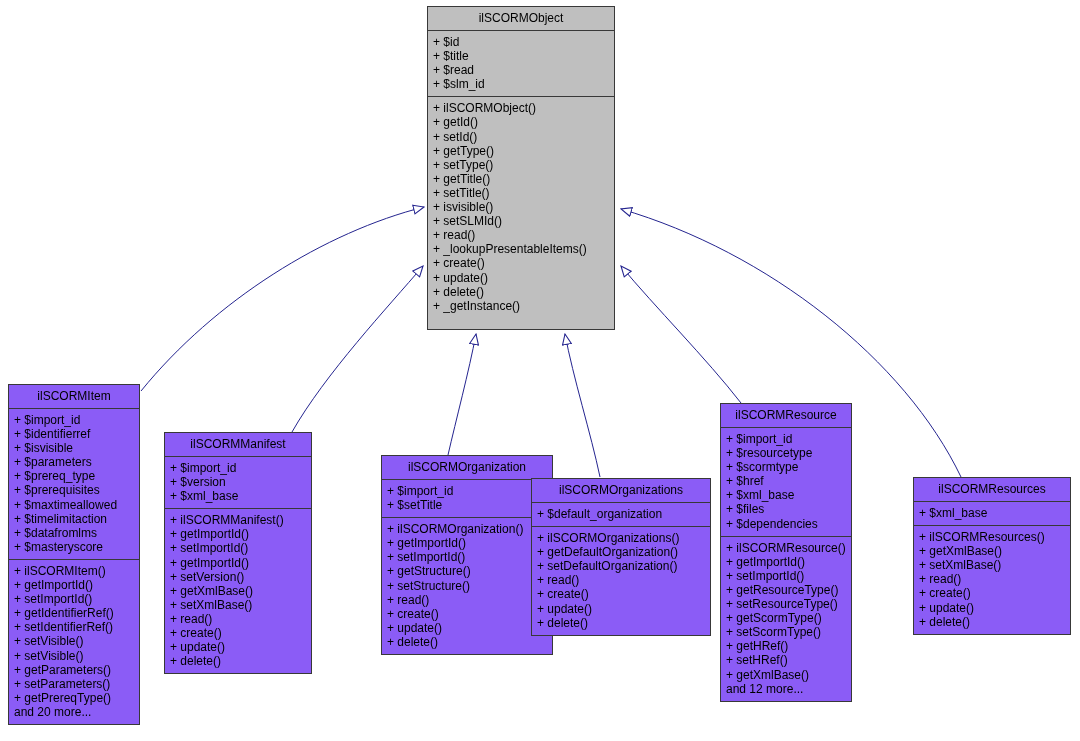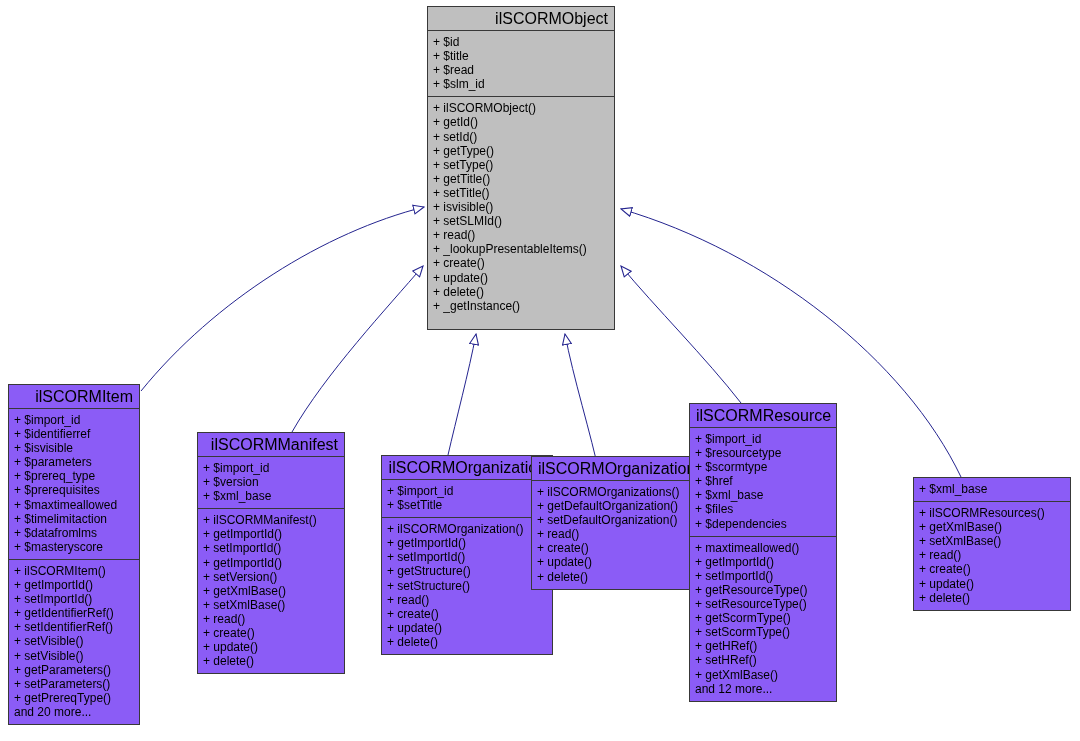--- a/index.html
+++ b/index.html
@@ -32,22 +32,22 @@
     cursor: pointer;
   }
   .uml-node.highlighted {
     background: #bfbfbf;
   }
   .uml-node.highlighted .uml-title,
   .uml-node.highlighted .uml-section {
     background: #bfbfbf;
   }
   .uml-title {
-    text-align: right;
-    font-size: 16px;
+    text-align: center;
+    font-size: 12px;
     line-height: 15px;
     padding: 4px 6px;
     border-bottom: 1px solid #383838;
     white-space: nowrap;
   }
   .uml-section {
     padding: 4px 5px 5px 5px;
     font-size: 12px;
   }
   .uml-section.attrs {
@@ -129,21 +129,21 @@
         <div class="member-row">+ setIdentifierRef()</div>
         <div class="member-row">+ setVisible()</div>
         <div class="member-row">+ setVisible()</div>
         <div class="member-row">+ getParameters()</div>
         <div class="member-row">+ setParameters()</div>
         <div class="member-row">+ getPrereqType()</div>
         <div class="member-row">and 20 more...</div>
       </div>
   </div>
 
-  <div class="uml-node" style="left:164px; top:432px; width:148px;margin-left:33px;">
+  <div class="uml-node" style="left:164px; top:432px; width:148px;">
     <div class="uml-title">ilSCORMManifest</div>
     <div class="uml-section attrs">
         <div class="member-row">+ $import_id</div>
         <div class="member-row">+ $version</div>
         <div class="member-row">+ $xml_base</div>
       </div>
     <div class="uml-section methods">
         <div class="member-row">+ ilSCORMManifest()</div>
         <div class="member-row">+ getImportId()</div>
         <div class="member-row">+ setImportId()</div>
@@ -170,60 +170,64 @@
         <div class="member-row">+ setImportId()</div>
         <div class="member-row">+ getStructure()</div>
         <div class="member-row">+ setStructure()</div>
         <div class="member-row">+ read()</div>
         <div class="member-row">+ create()</div>
         <div class="member-row">+ update()</div>
         <div class="member-row">+ delete()</div>
       </div>
   </div>
 
-  <div class="uml-node" style="left:531px; top:456px; width:160px;">
+  <div class="uml-node" style="left:531px; top:478px; width:180px;">
     <div class="uml-title">ilSCORMOrganizations</div>
+    <div class="uml-section attrs">
+        <div class="member-row">+ $default_organization</div>
+      </div>
     <div class="uml-section methods">
         <div class="member-row">+ ilSCORMOrganizations()</div>
         <div class="member-row">+ getDefaultOrganization()</div>
         <div class="member-row">+ setDefaultOrganization()</div>
         <div class="member-row">+ read()</div>
         <div class="member-row">+ create()</div>
         <div class="member-row">+ update()</div>
         <div class="member-row">+ delete()</div>
       </div>
   </div>
 
-  <div class="uml-node" style="left:689px; top:403px; width:148px;">
+  <div class="uml-node" style="left:720px; top:403px; width:132px;">
     <div class="uml-title">ilSCORMResource</div>
     <div class="uml-section attrs">
         <div class="member-row">+ $import_id</div>
         <div class="member-row">+ $resourcetype</div>
         <div class="member-row">+ $scormtype</div>
         <div class="member-row">+ $href</div>
         <div class="member-row">+ $xml_base</div>
         <div class="member-row">+ $files</div>
         <div class="member-row">+ $dependencies</div>
       </div>
     <div class="uml-section methods">
-        <div class="member-row">+ maxtimeallowed()</div>
+        <div class="member-row">+ ilSCORMResource()</div>
         <div class="member-row">+ getImportId()</div>
         <div class="member-row">+ setImportId()</div>
         <div class="member-row">+ getResourceType()</div>
         <div class="member-row">+ setResourceType()</div>
         <div class="member-row">+ getScormType()</div>
         <div class="member-row">+ setScormType()</div>
         <div class="member-row">+ getHRef()</div>
         <div class="member-row">+ setHRef()</div>
         <div class="member-row">+ getXmlBase()</div>
         <div class="member-row">and 12 more...</div>
       </div>
   </div>
 
   <div class="uml-node" style="left:913px; top:477px; width:158px;">
+    <div class="uml-title">ilSCORMResources</div>
     <div class="uml-section attrs">
         <div class="member-row">+ $xml_base</div>
       </div>
     <div class="uml-section methods">
         <div class="member-row">+ ilSCORMResources()</div>
         <div class="member-row">+ getXmlBase()</div>
         <div class="member-row">+ setXmlBase()</div>
         <div class="member-row">+ read()</div>
         <div class="member-row">+ create()</div>
         <div class="member-row">+ update()</div>

